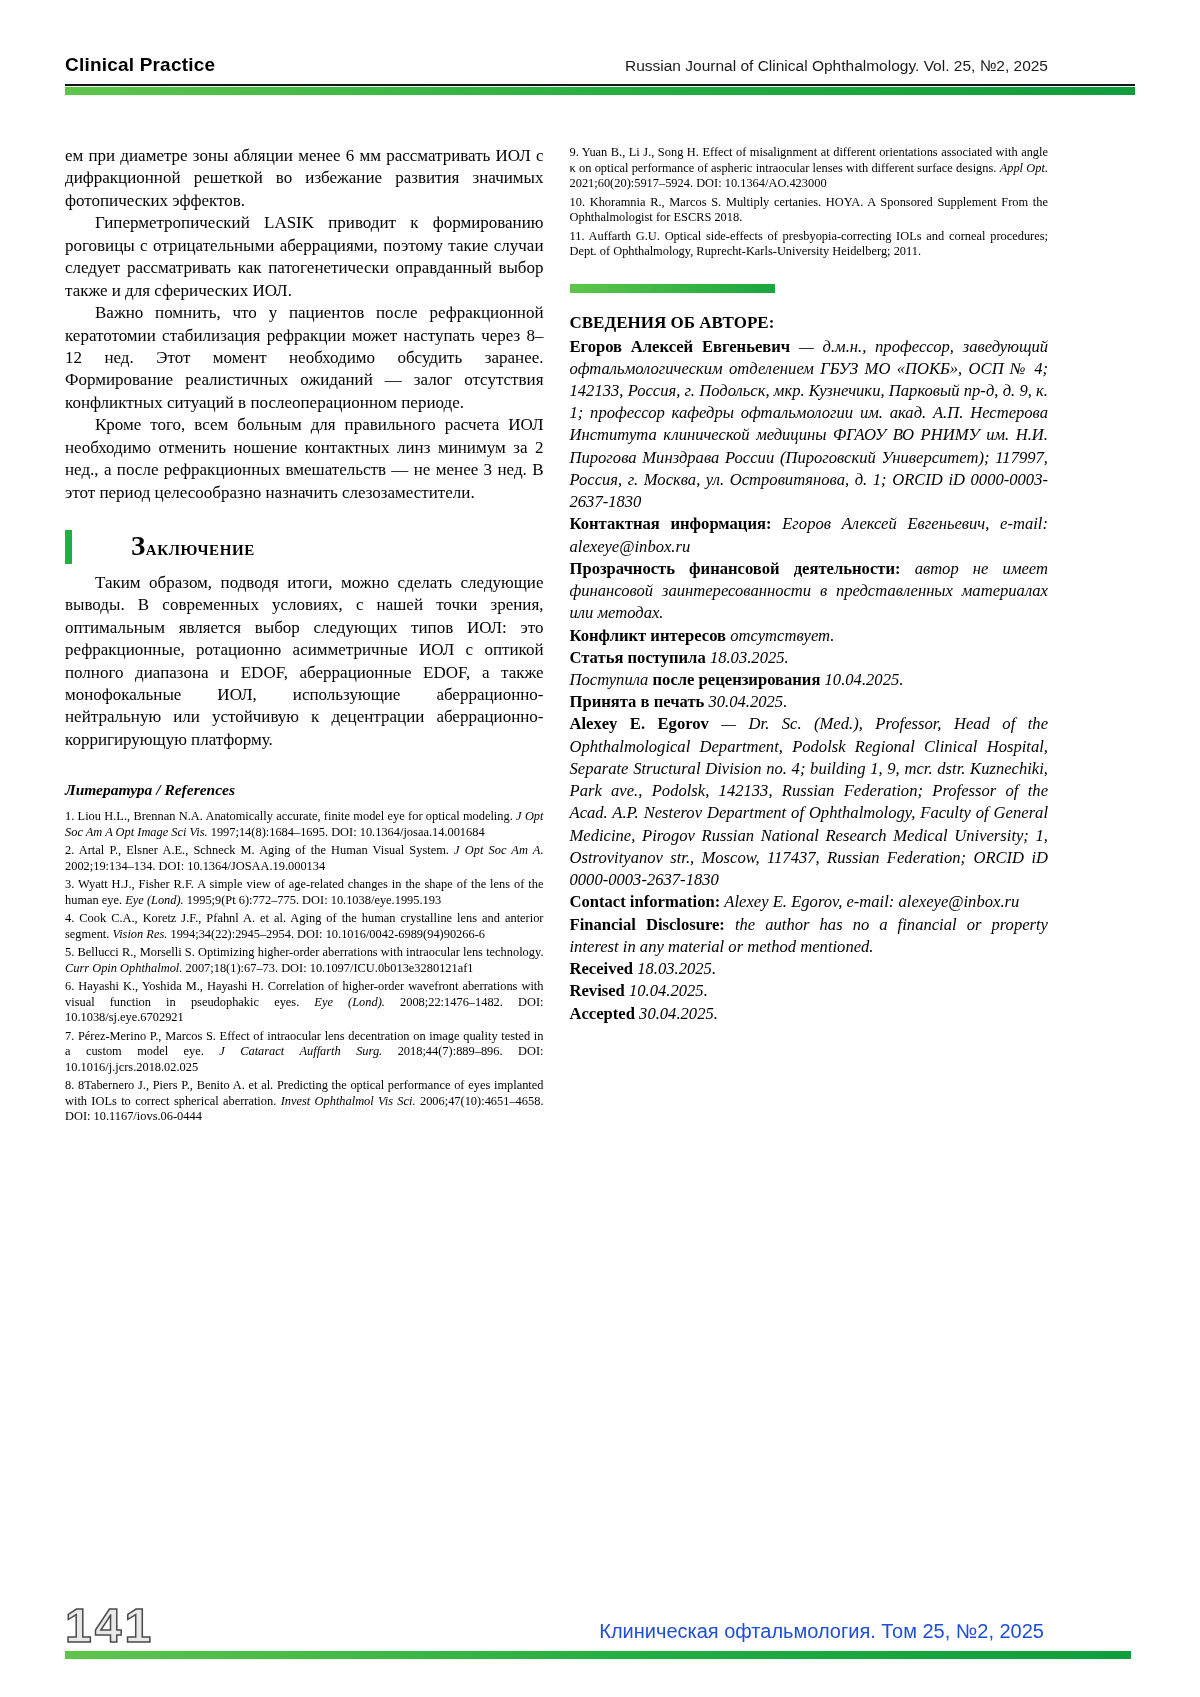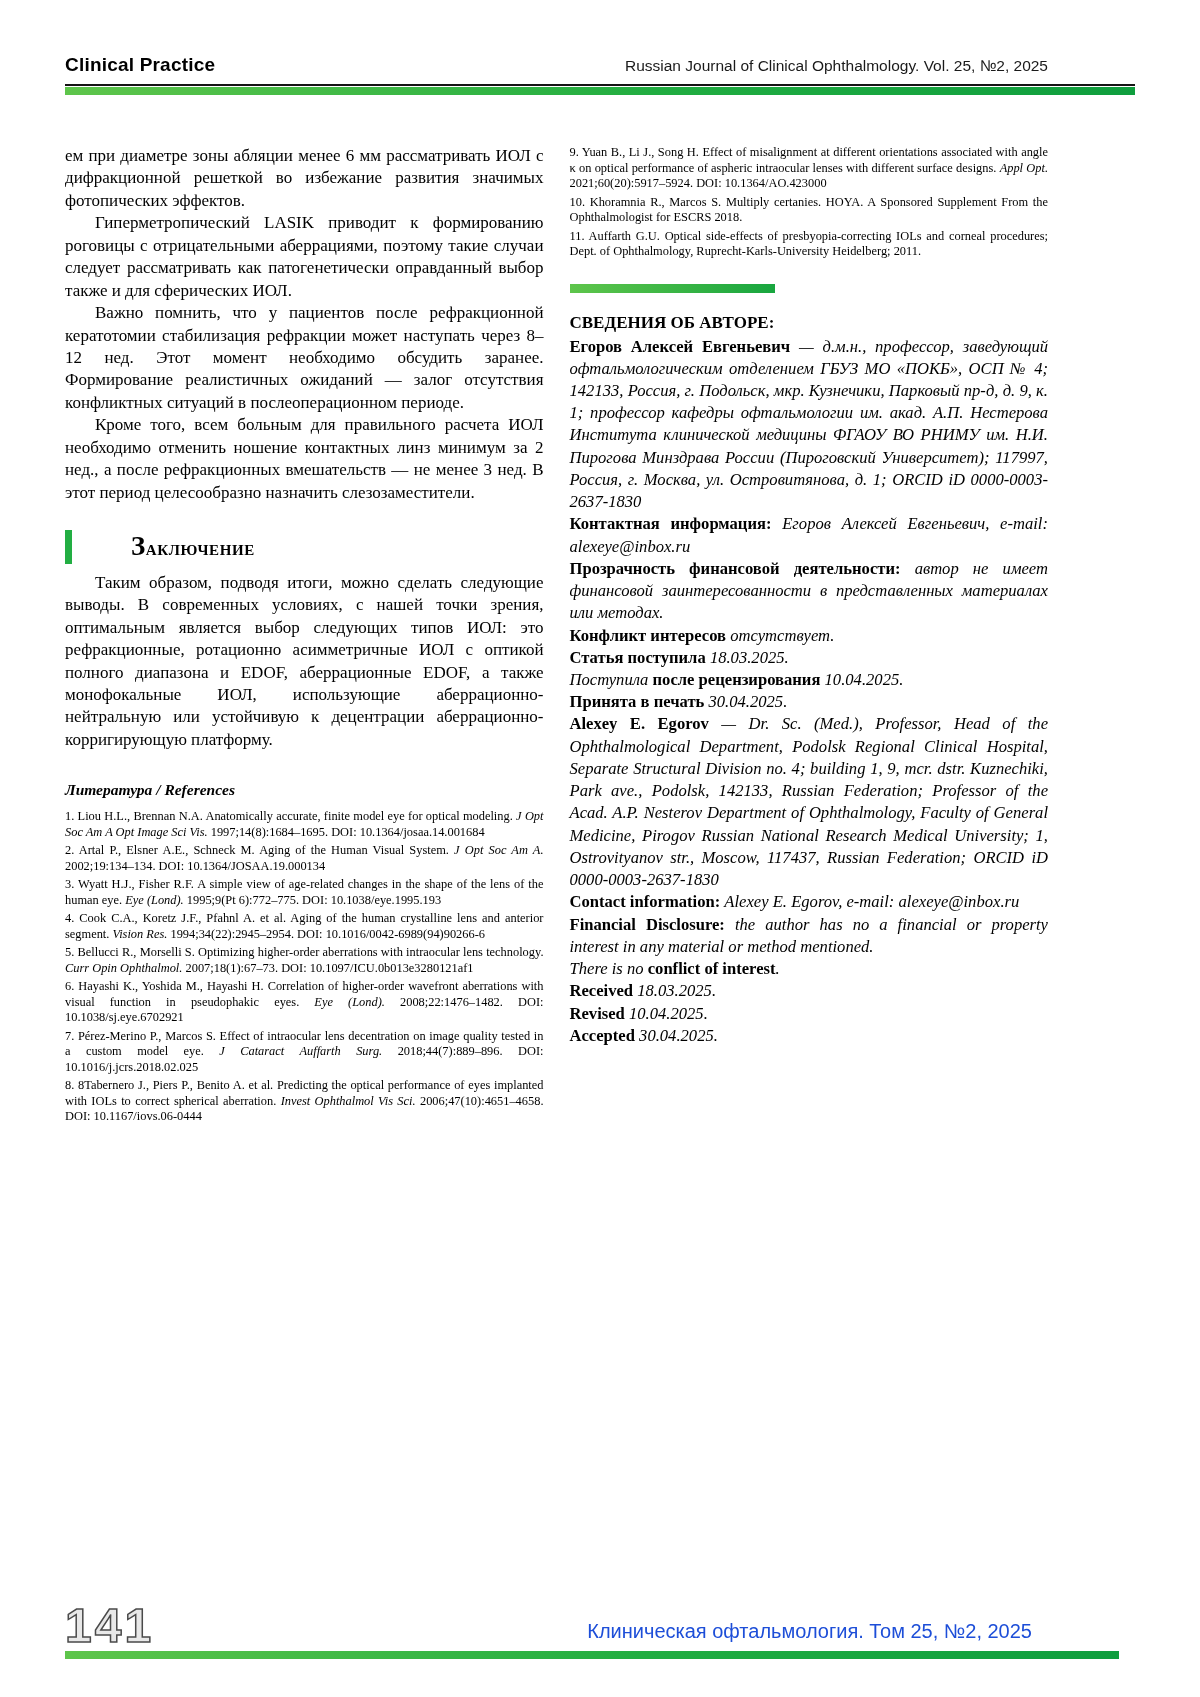--- a/index.html
+++ b/index.html
@@ -120,21 +120,21 @@
     margin: 0;
     font-size: 16.6px;
     line-height: 1.34;
     text-align: justify;
   }
 
   
   .footer {
     position: absolute;
     left: 0;
-    right: 16px;
+    right: 4px;
     bottom: 38px;
   }
   .footer-row {
     display: flex;
     justify-content: space-between;
     align-items: flex-end;
     margin: 0 152px 6px 65px;
   }
   .page-number {
     font-family: "Liberation Sans", sans-serif;
@@ -211,21 +211,20 @@
           <p class="author-line"><span class="b">Конфликт интересов </span><span class="i">отсутствует.</span></p>
           <p class="author-line"><span class="b">Статья поступила </span><span class="i">18.03.2025.</span></p>
           <p class="author-line"><span class="i">Поступила </span><span class="b">после рецензирования </span><span class="i">10.04.2025.</span></p>
           <p class="author-line"><span class="b">Принята в печать </span><span class="i">30.04.2025.</span></p>
         </div>
 
       <div class="author-block">
           <p class="author-line"><span class="b">Alexey E. Egorov</span><span class="i"> — Dr. Sc. (Med.), Professor, Head of the Ophthalmological Department, Podolsk Regional Clinical Hospital, Separate Structural Division no. 4; building 1, 9, mcr. dstr. Kuznechiki, Park ave., Podolsk, 142133, Russian Federation; Professor of the Acad. A.P. Nesterov Department of Ophthalmology, Faculty of General Medicine, Pirogov Russian National Research Medical University; 1, Ostrovityanov str., Moscow, 117437, Russian Federation; ORCID iD 0000-0003-2637-1830</span></p>
           <p class="author-line"><span class="b">Contact information: </span><span class="i">Alexey E. Egorov, e-mail: alexeye@inbox.ru</span></p>
           <p class="author-line"><span class="b">Financial Disclosure: </span><span class="i">the author has no a financial or property interest in any material or method mentioned.</span></p>
-          <p class="author-line"><span class="i">There is no </span><span class="b">conflict of interest</span><span class="i">.</span></p>
           <p class="author-line"><span class="b">Received </span><span class="i">18.03.2025.</span></p>
           <p class="author-line"><span class="b">Revised </span><span class="i">10.04.2025.</span></p>
           <p class="author-line"><span class="b">Accepted </span><span class="i">30.04.2025.</span></p>
         </div>
     </section>
 
   </main>
 
   <footer class="footer">
     <div class="footer-row">

